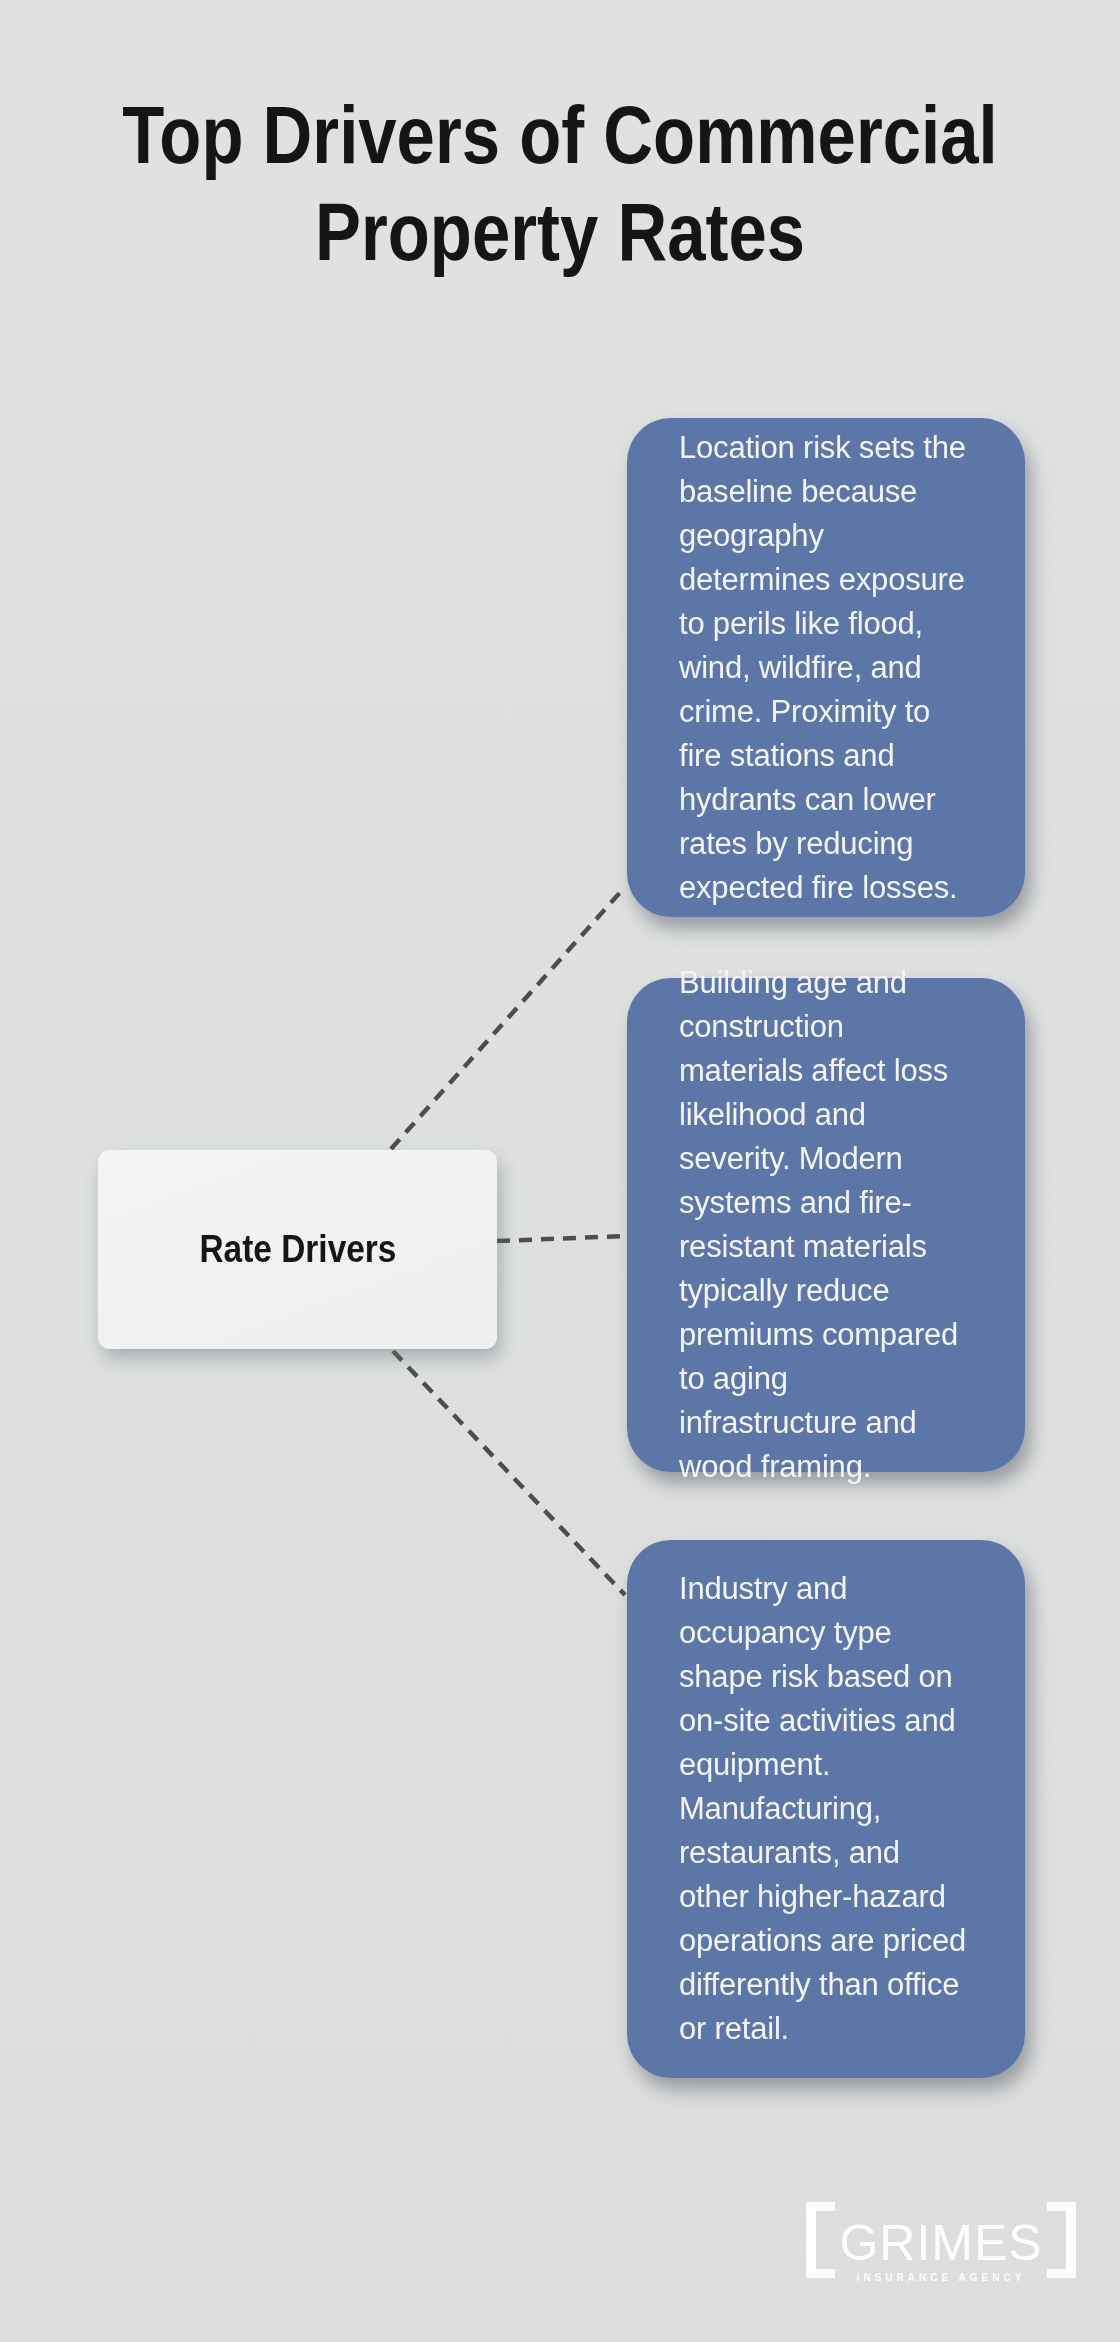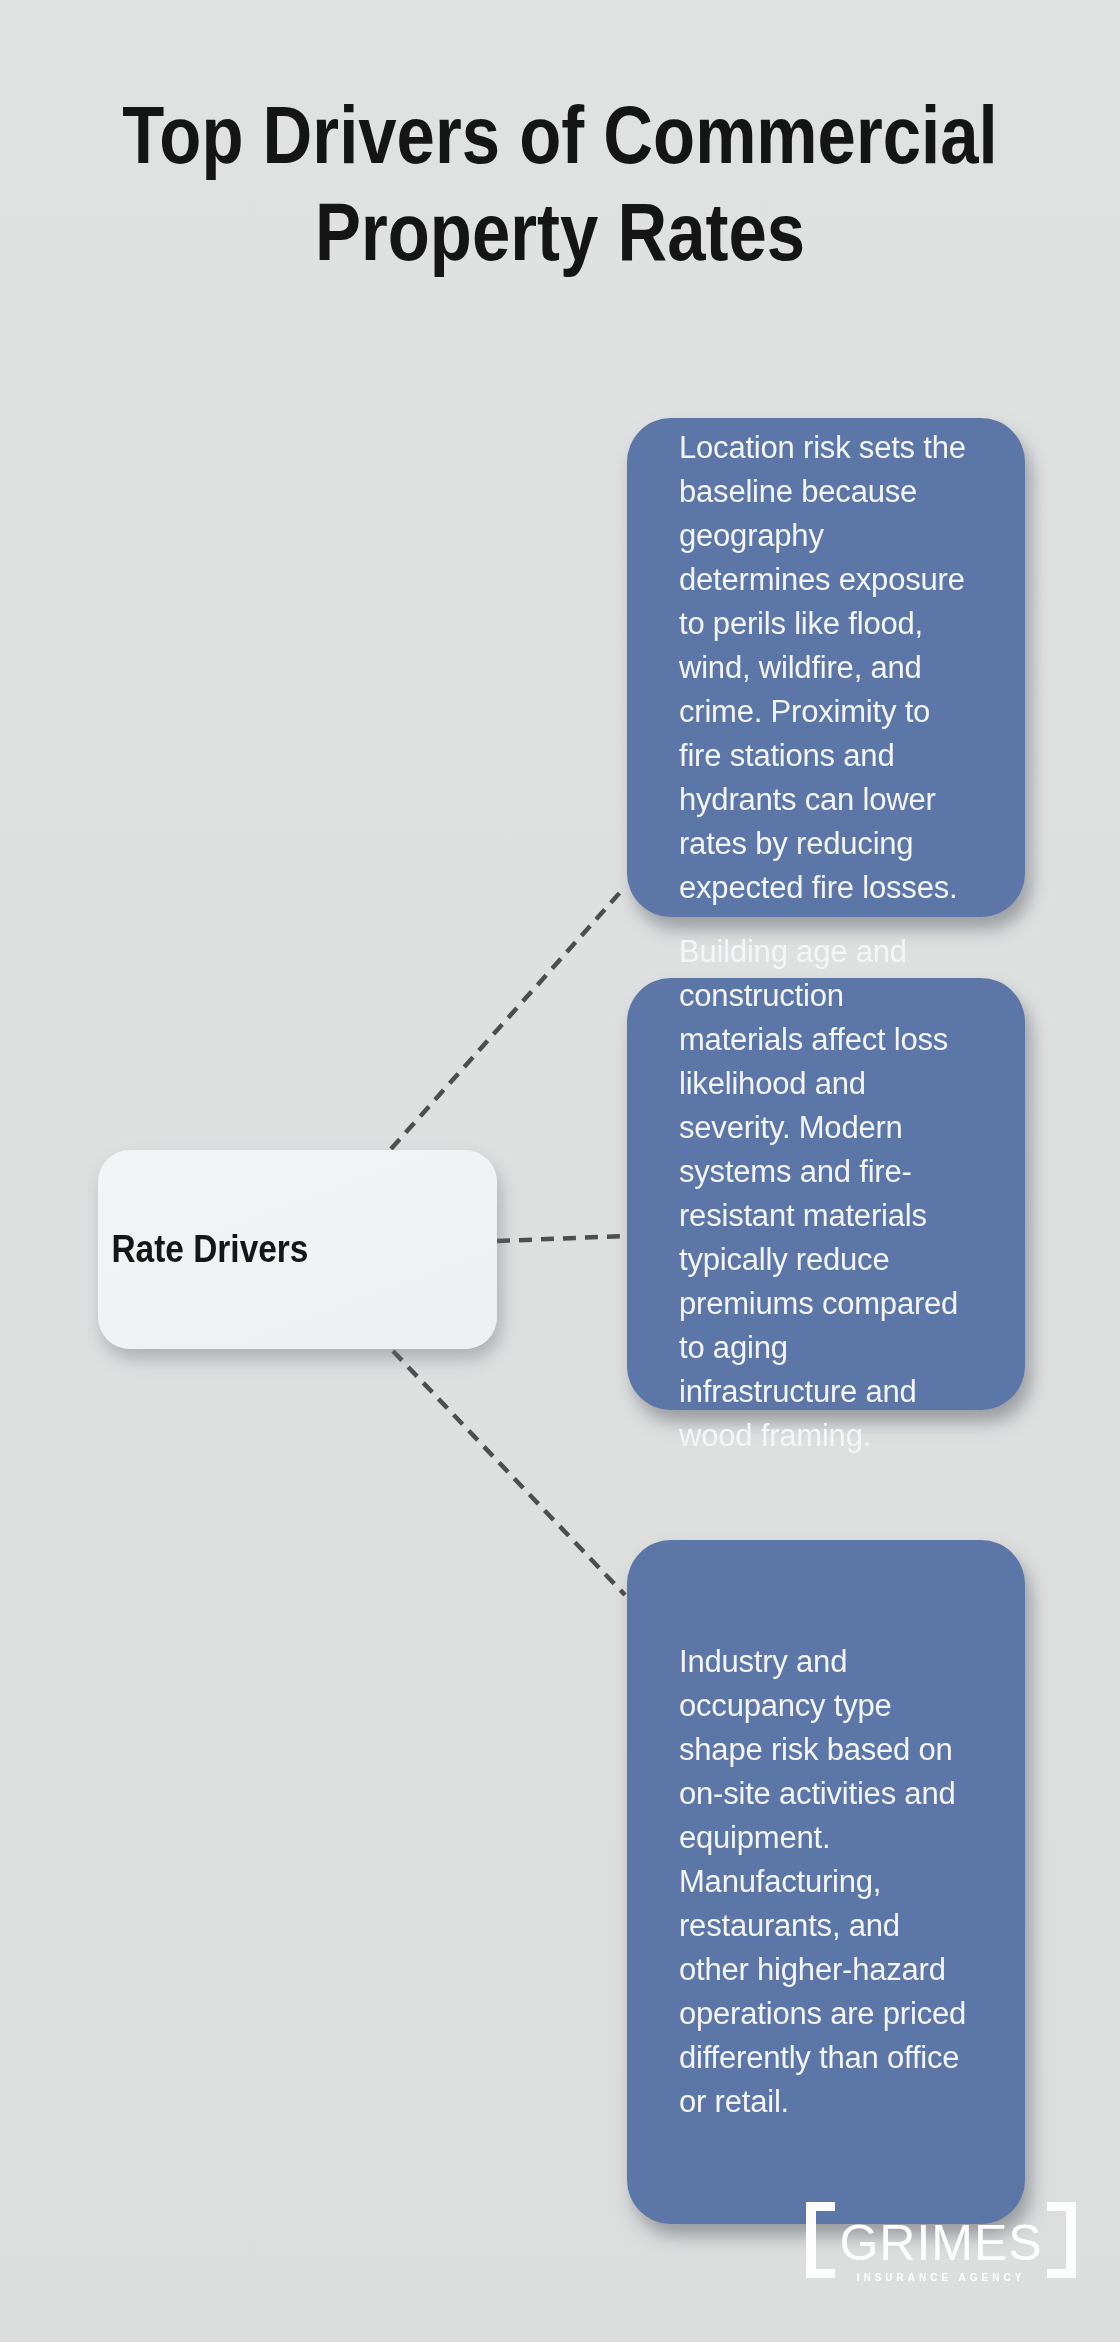--- a/index.html
+++ b/index.html
@@ -48,24 +48,25 @@
   }
 
   
   .center-node {
     position: absolute;
     left: 98px;
     top: 1150px;
     width: 399px;
     height: 199px;
     background: linear-gradient(160deg, #f3f4f5 0%, #eeeff0 100%);
-    border-radius: 32px;
+    border-radius: 12px;
     box-shadow: 4px 10px 18px rgba(110, 115, 122, 0.45);
     display: flex;
     align-items: center;
+    justify-content: center;
     z-index: 2;
   }
   .center-node .label {
     font-weight: bold;
     font-size: 38px;
     color: #161616;
     transform: scaleX(0.88);
     white-space: nowrap;
   }
 
@@ -83,22 +84,22 @@
     align-items: center;
     z-index: 2;
   }
   .card .card-text {
     font-size: 31px;
     line-height: 44px;
     letter-spacing: -0.2px;
     color: #f4f5f7;
   }
   .card.card-1 { top: 418px;  height: 499px; }
-  .card.card-2 { top: 978px;  height: 432px; }
-  .card.card-3 { top: 1540px; height: 684px; }
+  .card.card-2 { top: 978px;  height: 494px; }
+  .card.card-3 { top: 1540px; height: 538px; }
 
   
   .logo {
     position: absolute;
     left: 806px;
     top: 2202px;
     display: flex;
     align-items: stretch;
     z-index: 2;
   }

